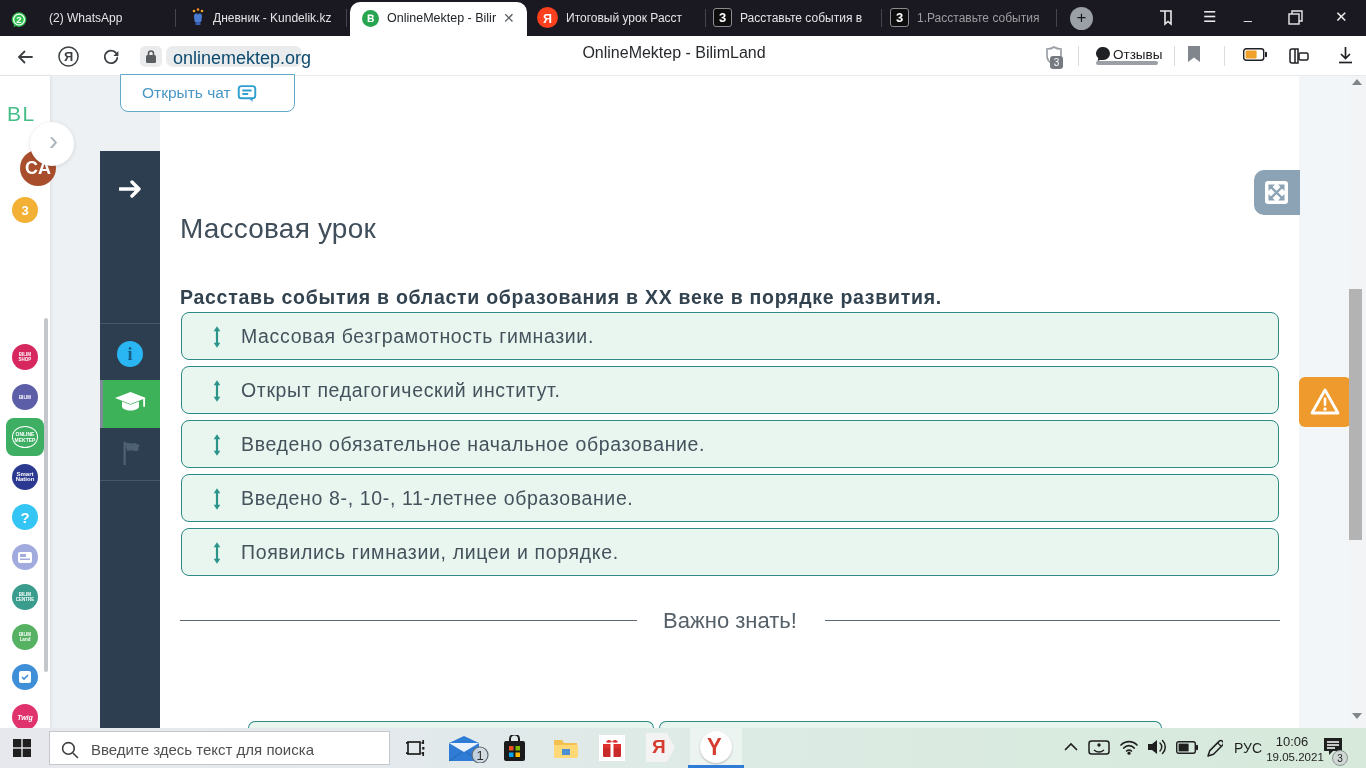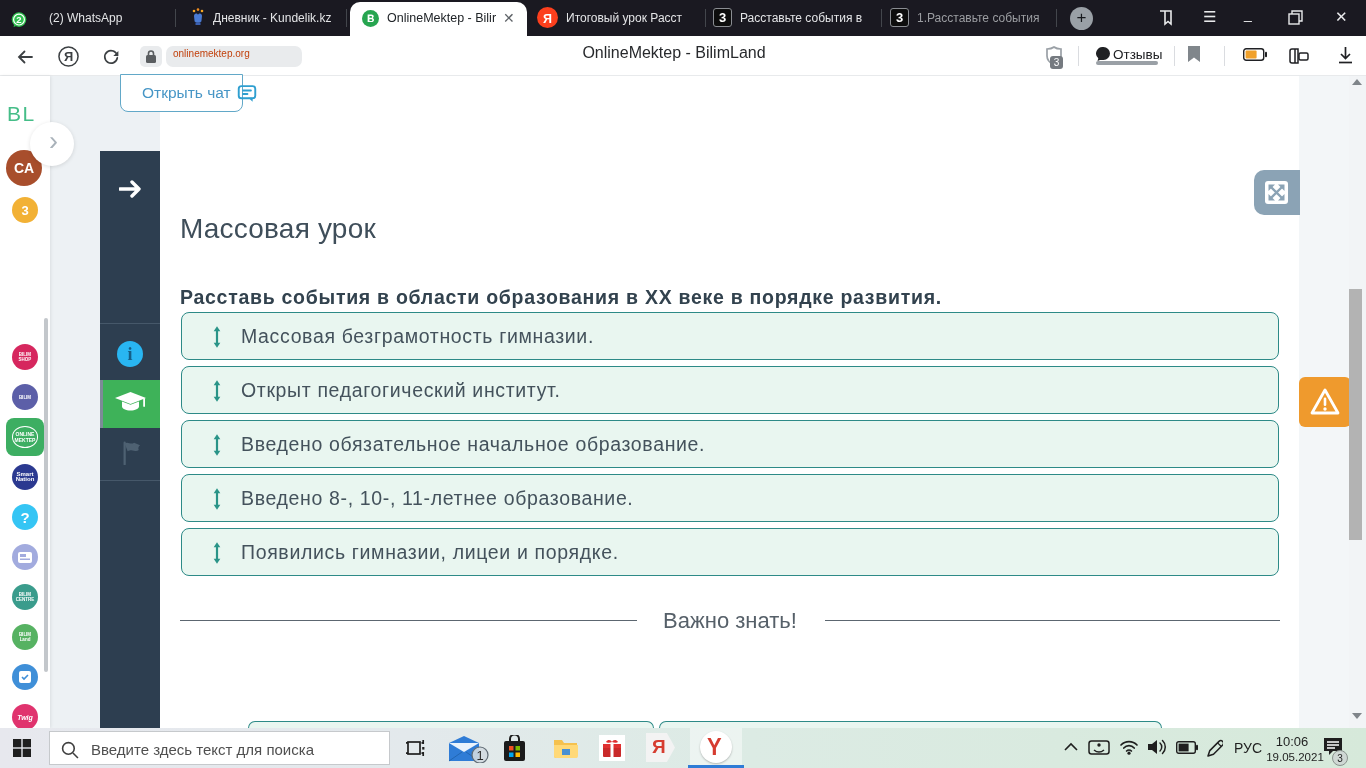--- a/index.html
+++ b/index.html
@@ -31,21 +31,21 @@
 
 
 #bump { position:absolute; left:30px; top:46px; width:44px; height:44px; background:#ffffff; border-radius:50%; box-shadow:0 1px 4px rgba(0,0,0,.12); }
 #bump:after { content:"\203A"; position:absolute; left:19px; top:4px; font-size:27px; color:#a9b2ba; }
 
 
 #darkstrip { position:absolute; left:100px; top:75px; width:60px; height:577px; background:#2d3e50; }
 .stripline { position:absolute; left:0; width:60px; height:1px; background:#46586a; }
 
 
-#chatbtn { position:absolute; left:120px; top:-2px; width:123px; height:38px; background:#ffffff; border:1px solid #62a8c8; border-radius:0 0 8px 8px; }
+#chatbtn { position:absolute; left:120px; top:-2px; width:175px; height:38px; background:#ffffff; border:1px solid #62a8c8; border-radius:0 0 8px 8px; }
 #chatbtn span { position:absolute; left:21px; top:9px; font-size:15.5px; color:#4796c6; }
 
 
 #fsbtn { position:absolute; left:1254px; top:94px; width:46px; height:45px; background:#8ba3b5; border-radius:10px 0 0 10px; }
 
 
 #h1 { position:absolute; left:180px; top:137px; font-size:28px; color:#3f4e5a; letter-spacing:0.2px; }
 #boldline { position:absolute; left:180px; top:210px; font-size:19.5px; font-weight:bold; color:#32424e; letter-spacing:0.72px; }
 
 
@@ -143,21 +143,21 @@
         <path d="M16.9 8.2A7 7 0 1 0 17 11" fill="none" stroke="#3c4043" stroke-width="1.9" stroke-linecap="round"></path>
         <path d="M18.2 3.2v5.6h-5.6z" fill="#3c4043"></path>
       </svg>
     <div id="lockpill">
         <svg class="abs" style="left:4px;top:3px" width="14" height="15" viewBox="0 0 14 15">
           <rect x="2" y="6" width="10" height="8" rx="1.5" fill="#5a5d60"></rect>
           <path d="M4.5 6V4.5a2.5 2.5 0 0 1 5 0V6" fill="none" stroke="#5a5d60" stroke-width="1.6"></path>
         </svg>
       </div>
     <div id="urlpill">
-        <span class="abs" style="left:7px;top:2px;font-size:10px;color:#c2410c">onlinemektep.org</span>
+        <span class="abs" style="left:7px;top:2px;font-size:18px;color:#0c4a6e">onlinemektep.org</span>
       </div>
     <div id="pagetitle">OnlineMektep - BilimLand</div>
 
     <svg class="abs" style="left:1042px;top:8px" width="24" height="24" viewBox="0 0 24 24">
         <path d="M12 3c2 1.5 4.5 2 7 2v7c0 4-3 7-7 9-4-2-7-5-7-9V5c2.5 0 5-.5 7-2z" fill="none" stroke="#9aa0a6" stroke-width="1.7"></path>
       </svg>
     <div class="abs" style="left:1050px;top:20px;width:13px;height:13px;background:#757a80;border-radius:3px;color:#fff;font-size:10px;text-align:center;line-height:13px">3</div>
     <div class="abs" style="left:1078px;top:10px;width:1px;height:20px;background:#dadce0"></div>
     <svg class="abs" style="left:1096px;top:10px" width="15" height="15" viewBox="0 0 15 15">
         <path d="M7.5 1a6.5 6.5 0 0 1 0 13H4l-2.5 1 .8-2.7A6.5 6.5 0 0 1 7.5 1z" fill="#202124"></path>
@@ -277,21 +277,21 @@
         </svg>
       <div class="stripline" style="top:329px"></div>
       <svg class="abs" style="left:21px;top:290px" width="21" height="24" viewBox="0 0 24 28">
           <path d="M4 2v25" stroke="#4e6172" stroke-width="2.6" stroke-linecap="round"></path>
           <path d="M4 3c4-3 7 2 11-1l7 3c-2 1.5-2.5 3.5-1.5 5.5-4 3.5-7-2-13 1.5z" fill="#4e6172"></path>
         </svg>
     </div>
 
     <div id="sidebar">
       <div class="abs" style="left:7px;top:26px;font-size:21px;font-weight:normal;color:#45bd88;letter-spacing:1.5px">BL</div>
-      <div class="circ" style="top:74px;width:36px;height:36px;left:6px;background:#a84e2c;font-size:14px;font-weight:bold">CA</div>
+      <div class="circ" style="top:74px;width:36px;height:36px;left:20px;background:#a84e2c;font-size:18px;font-weight:bold">CA</div>
       <div class="circ" style="top:121px;background:#f2b135;font-size:13px;font-weight:bold">3</div>
       <div class="circ" style="top:268px;background:#d6275e">
           <span class="t">BILIM<br>SHOP</span>
         </div>
       <div class="circ" style="top:308px;background:#5c5fa8">
           <span class="t">BILIM</span>
         </div>
       <div class="abs" style="left:6px;top:342px;width:38px;height:38px;border-radius:8px;background:#3dae62;color:#fff;display:flex;align-items:center;justify-content:center">
           <span style="font-size:5px;font-weight:bold;border:1px solid #fff;border-radius:50%;padding:4px 2px;text-align:center">ONLINE<br>MEKTEP</span>
         </div>

